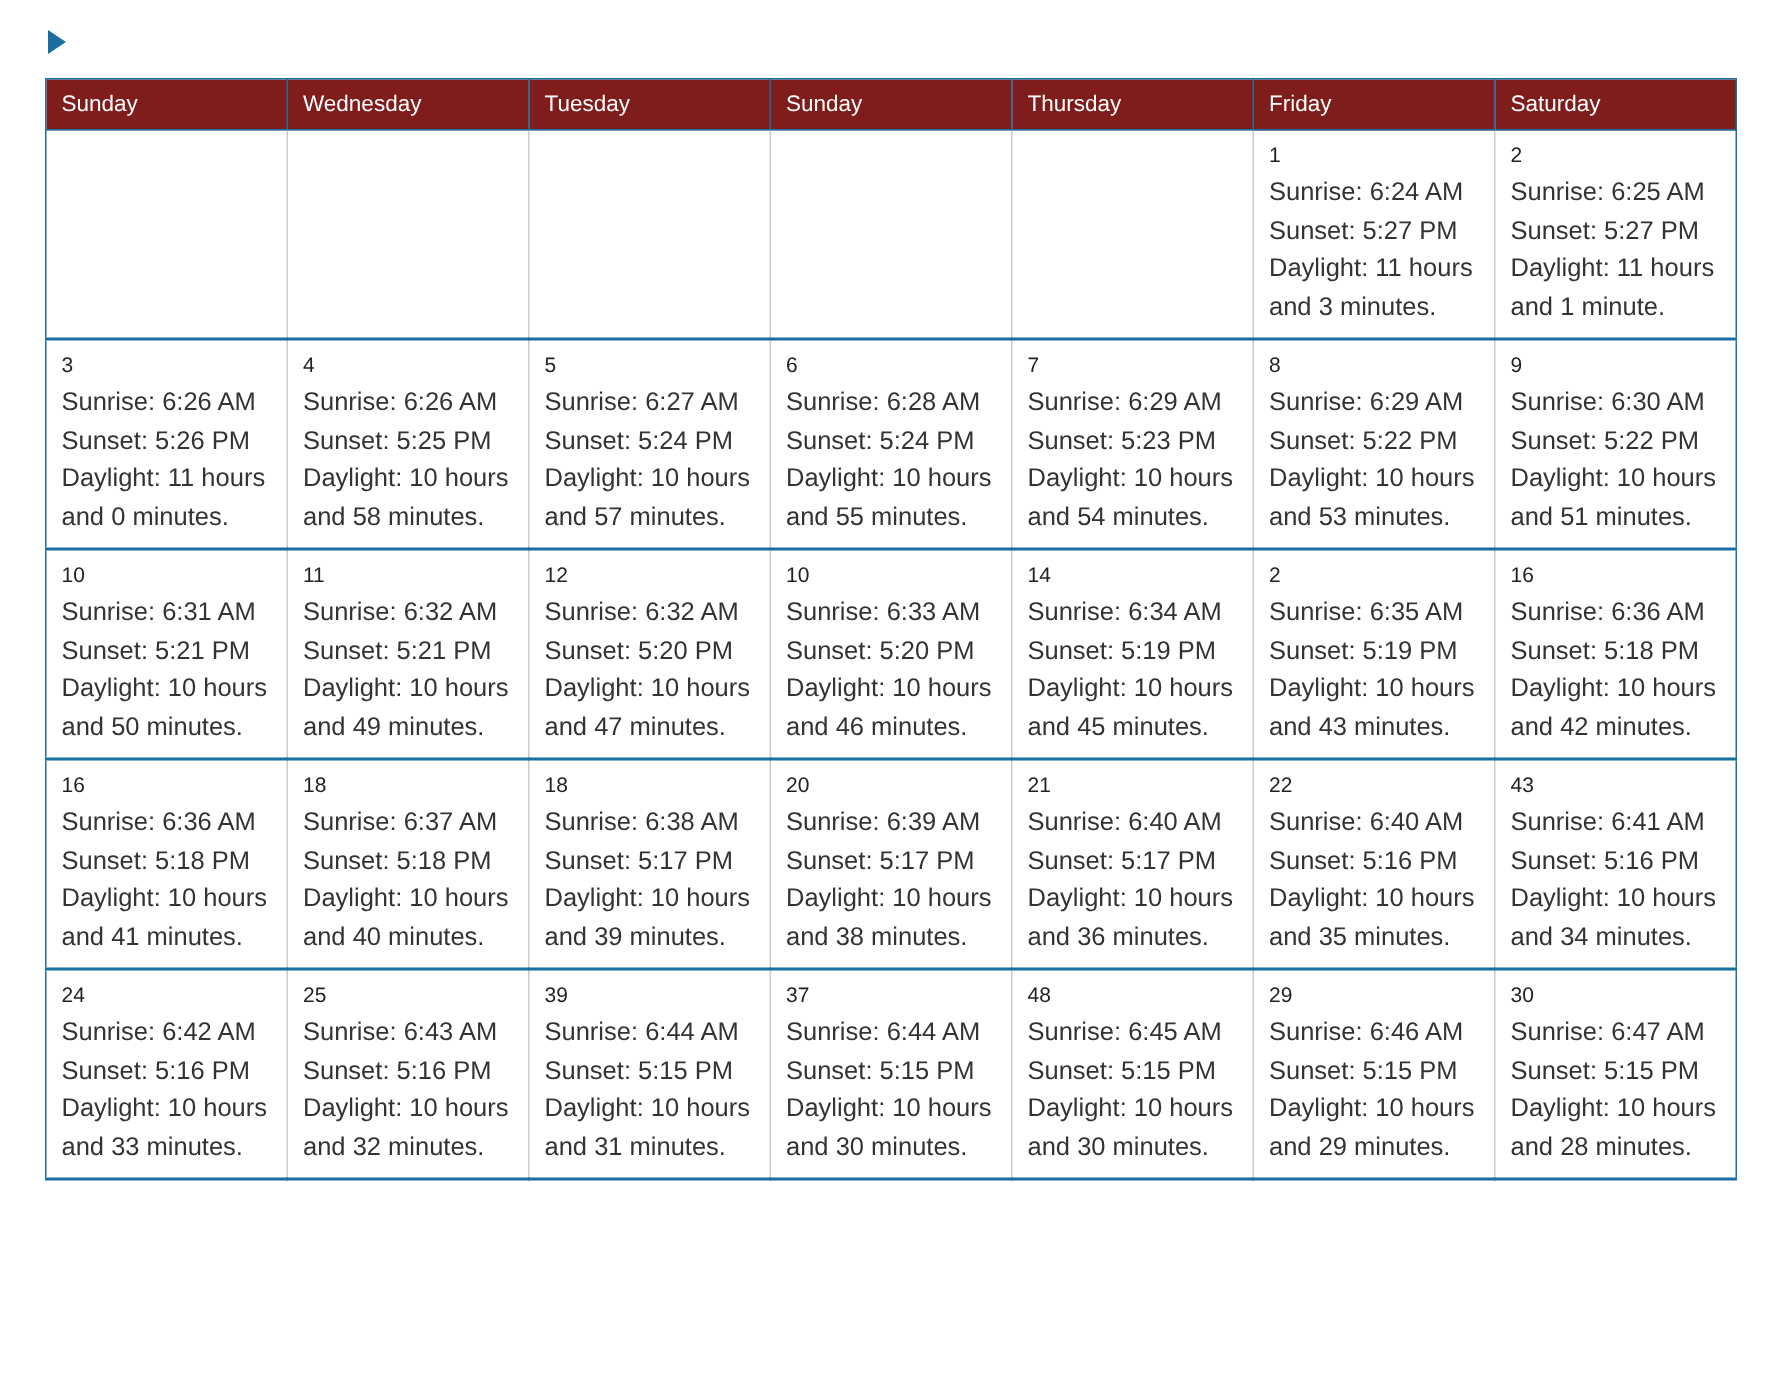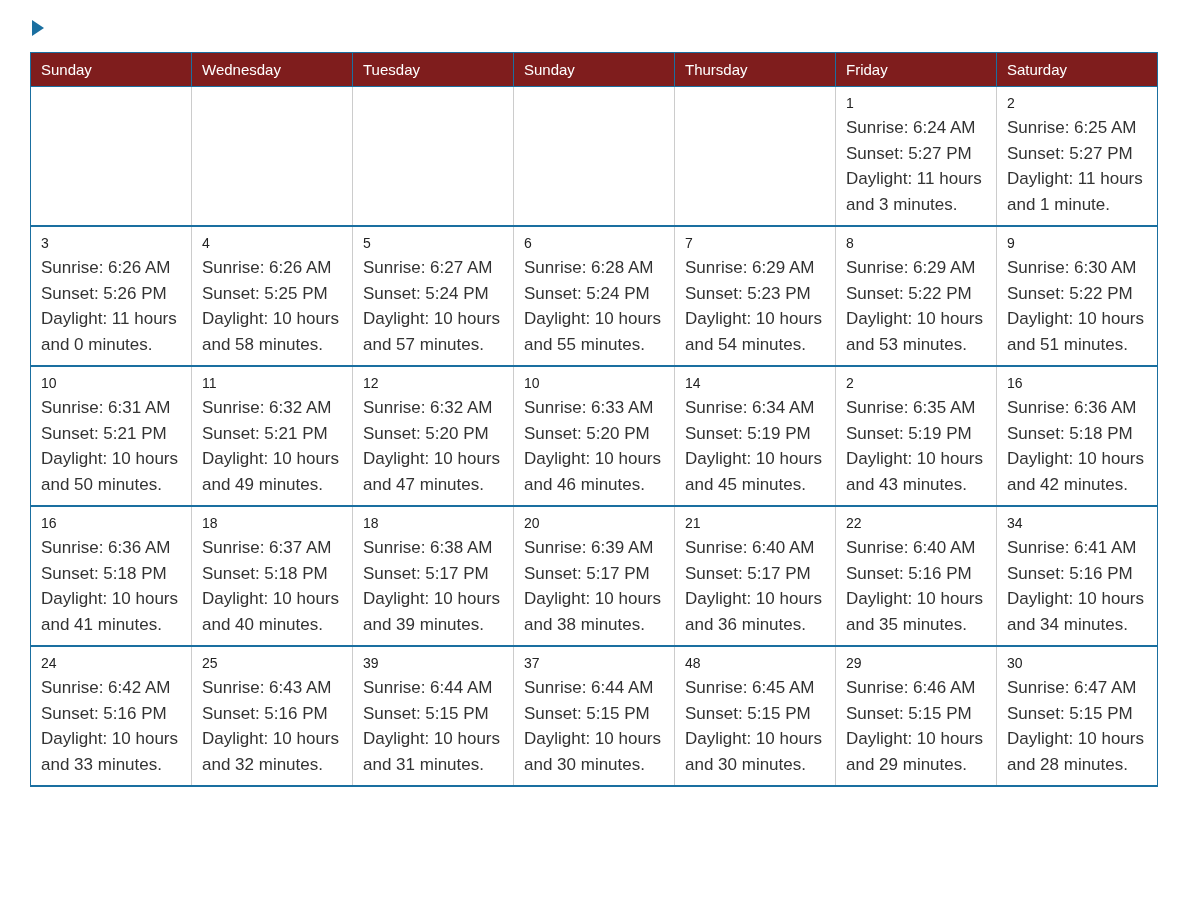--- a/index.html
+++ b/index.html
@@ -235,21 +235,21 @@
         </td>
         <td>
           <span class="day-num">21</span>
           <div class="day-info">Sunrise: 6:40 AM<br>Sunset: 5:17 PM<br>Daylight: 10 hours and 36 minutes.</div>
         </td>
         <td>
           <span class="day-num">22</span>
           <div class="day-info">Sunrise: 6:40 AM<br>Sunset: 5:16 PM<br>Daylight: 10 hours and 35 minutes.</div>
         </td>
         <td>
-          <span class="day-num">34</span>
+          <span class="day-num">43</span>
           <div class="day-info">Sunrise: 6:41 AM<br>Sunset: 5:16 PM<br>Daylight: 10 hours and 34 minutes.</div>
         </td>
       </tr>
       <tr>
         <td>
           <span class="day-num">24</span>
           <div class="day-info">Sunrise: 6:42 AM<br>Sunset: 5:16 PM<br>Daylight: 10 hours and 33 minutes.</div>
         </td>
         <td>
           <span class="day-num">25</span>

